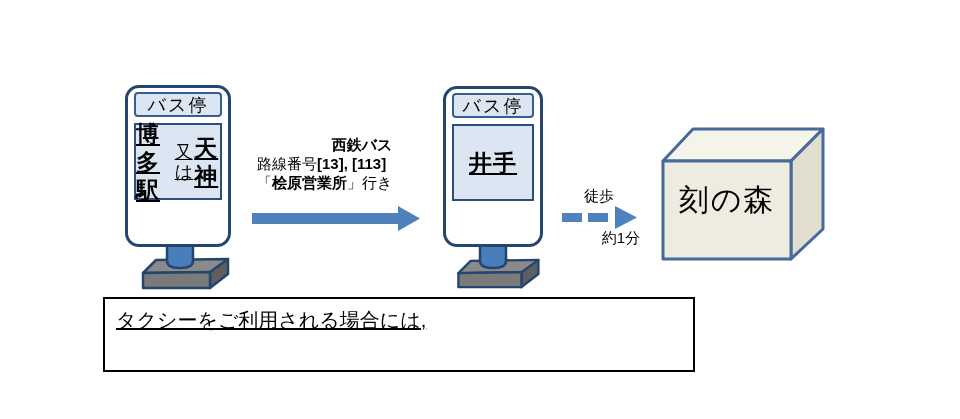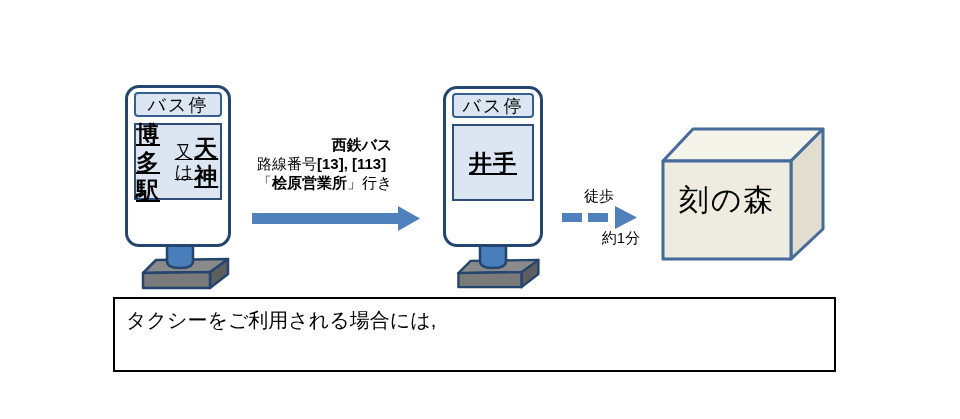--- a/index.html
+++ b/index.html
@@ -104,17 +104,17 @@
   </svg>
   <div class="abs c-label" style="left:580px;top:229px;width:82px;">約1分</div>
 
   <svg class="abs" style="left:660px;top:126px;" width="166" height="136" viewBox="0 0 166 136">
     <polygon class="f-box-top s-box" points="3,35 33,3 163,3 131,35"></polygon>
     <polygon class="f-box-side s-box" points="131,35 163,3 163,103 131,133"></polygon>
     <polygon class="f-box-front s-box" points="3,35 131,35 131,133 3,133"></polygon>
   </svg>
   <div class="abs cube-label" style="left:663px;top:161px;width:128px;height:79px;">刻の森</div>
 
-  <div class="abs note" style="left:113px;top:297px;width:723px;height:75px;">
+  <div class="abs note" style="left:103px;top:297px;width:592px;height:75px;text-decoration:underline;">
     <div>タクシーをご利用される場合には,</div>
   </div>
 
 </div>
 
 </body></html>

